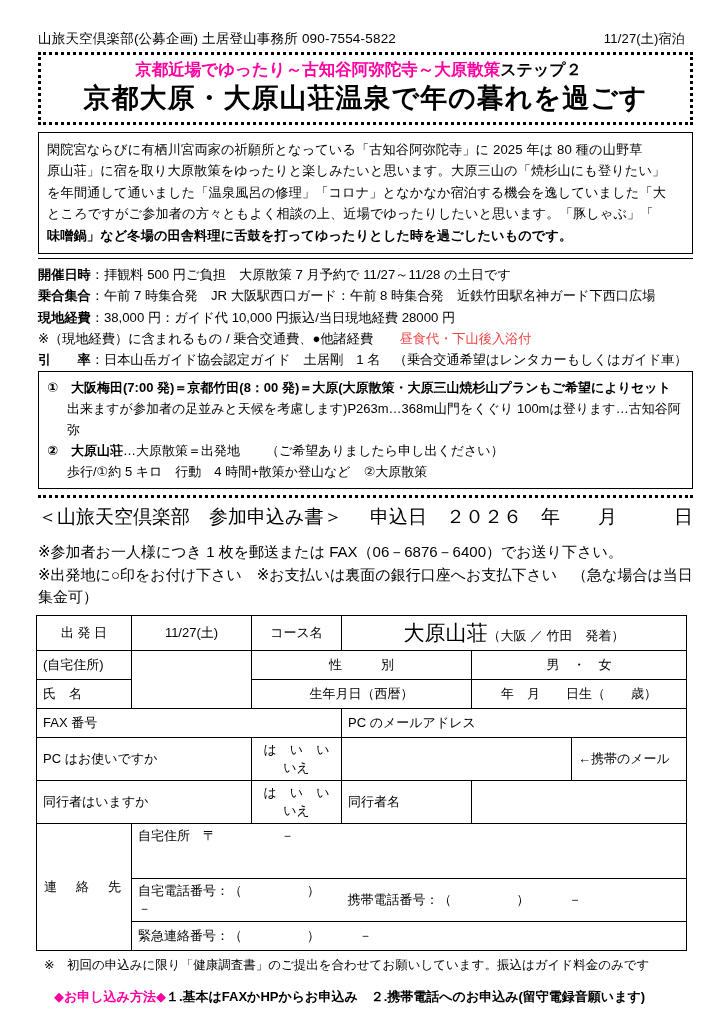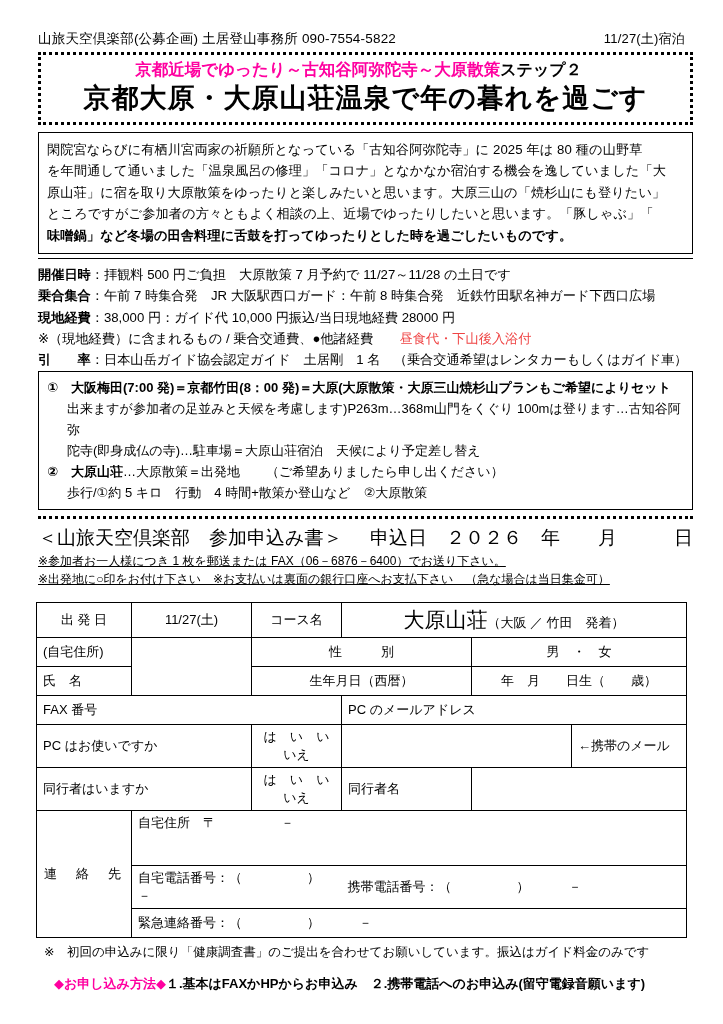--- a/index.html
+++ b/index.html
@@ -120,29 +120,28 @@
   }
 
   
   .app-head {
     margin: 6px 22px 0 30px;
     font-size: 19px;
     display: flex;
     justify-content: space-between;
   }
   .app-notes {
-    margin: 1px 22px 0 30px;
-    font-size: 12px;
+    margin: 11px 22px 0 30px;
+    font-size: 15px;
     line-height: 1.5;
-    text-decoration: underline;
   }
 
   
   table.form {
-    margin: 14px auto 0 auto;
+    margin: 6px auto 0 auto;
     border-collapse: collapse;
     width: 650px;
     table-layout: fixed;
   }
   table.form td {
     border: 1px solid #000;
     padding: 3px 6px;
     font-size: 13px;
     vertical-align: middle;
     height: 22px;
@@ -179,40 +178,39 @@
   <div class="title-box">
     <div class="title-row1">
       <div class="title-pink">京都近場でゆったり～古知谷阿弥陀寺～大原散策</div>
       <div class="title-step">ステップ２</div>
     </div>
     <div class="title-main">京都大原・大原山荘温泉で年の暮れを過ごす</div>
   </div>
 
   <div class="intro-box">
     <div>閑院宮ならびに有栖川宮両家の祈願所となっている「古知谷阿弥陀寺」に 2025 年は 80 種の山野草</div>
+    <div>原山荘」に宿を取り大原散策をゆったりと楽しみたいと思います。大原三山の「焼杉山にも登りたい」</div>
     <div>を年間通して通いました「温泉風呂の修理」「コロナ」となかなか宿泊する機会を逸していました「大</div>
-    <div>原山荘」に宿を取り大原散策をゆったりと楽しみたいと思います。大原三山の「焼杉山にも登りたい」</div>
     <div>ところですがご参加者の方々ともよく相談の上、近場でゆったりしたいと思います。「豚しゃぶ」「</div>
     <div class="last">味噌鍋」など冬場の田舎料理に舌鼓を打ってゆったりとした時を過ごしたいものです。</div>
   </div>
 
   <div class="bar-top"></div>
   <div class="info">
     <div class="row"><span class="lbl">開催日時</span><span>：拝観料 500 円ご負担　大原散策 7 月予約で 11/27～11/28 の土日です</span></div>
     <div class="row"><span class="lbl">乗合集合</span><span>：午前 7 時集合発　JR 大阪駅西口ガード：午前 8 時集合発　近鉄竹田駅名神ガード下西口広場</span></div>
     <div class="row"><span class="lbl">現地経費</span><span>：38,000 円：ガイド代 10,000 円振込/当日現地経費 28000 円</span></div>
     <div class="row"><span>※（現地経費）に含まれるもの / 乗合交通費、●他諸経費　　</span><span class="red">昼食代・下山後入浴付</span></div>
     <div class="row"><span class="lbl">引　　率</span><span>：日本山岳ガイド協会認定ガイド　土居剛　1 名　（乗合交通希望はレンタカーもしくはガイド車）</span></div>
   </div>
   <div class="bar-bottom"></div>
 
   <div class="itin">
     <div><span class="num">①</span>　<span class="bold">大阪梅田(7:00 発)＝京都竹田(8：00 発)＝大原(大原散策・大原三山焼杉山プランもご希望によりセット</span></div>
     <div class="indent1">出来ますが参加者の足並みと天候を考慮します)P263m…368m山門をくぐり 100mは登ります…古知谷阿弥</div>
-    <div class="indent1">陀寺(即身成仏の寺)…駐車場＝大原山荘宿泊　天候により予定差し替え</div>
     <div><span class="num">②</span>　<span class="bold">大原山荘</span><span>…大原散策＝出発地　　（ご希望ありましたら申し出ください）</span></div>
     <div class="indent1">歩行/①約 5 キロ　行動　4 時間+散策か登山など　②大原散策</div>
   </div>
 
   <div class="dotted-div"></div>
 
   <div class="app-head">
     <span>＜山旅天空倶楽部　参加申込み書＞</span>
     <span>申込日　２０２６　年　　月　　　日</span>
   </div>

